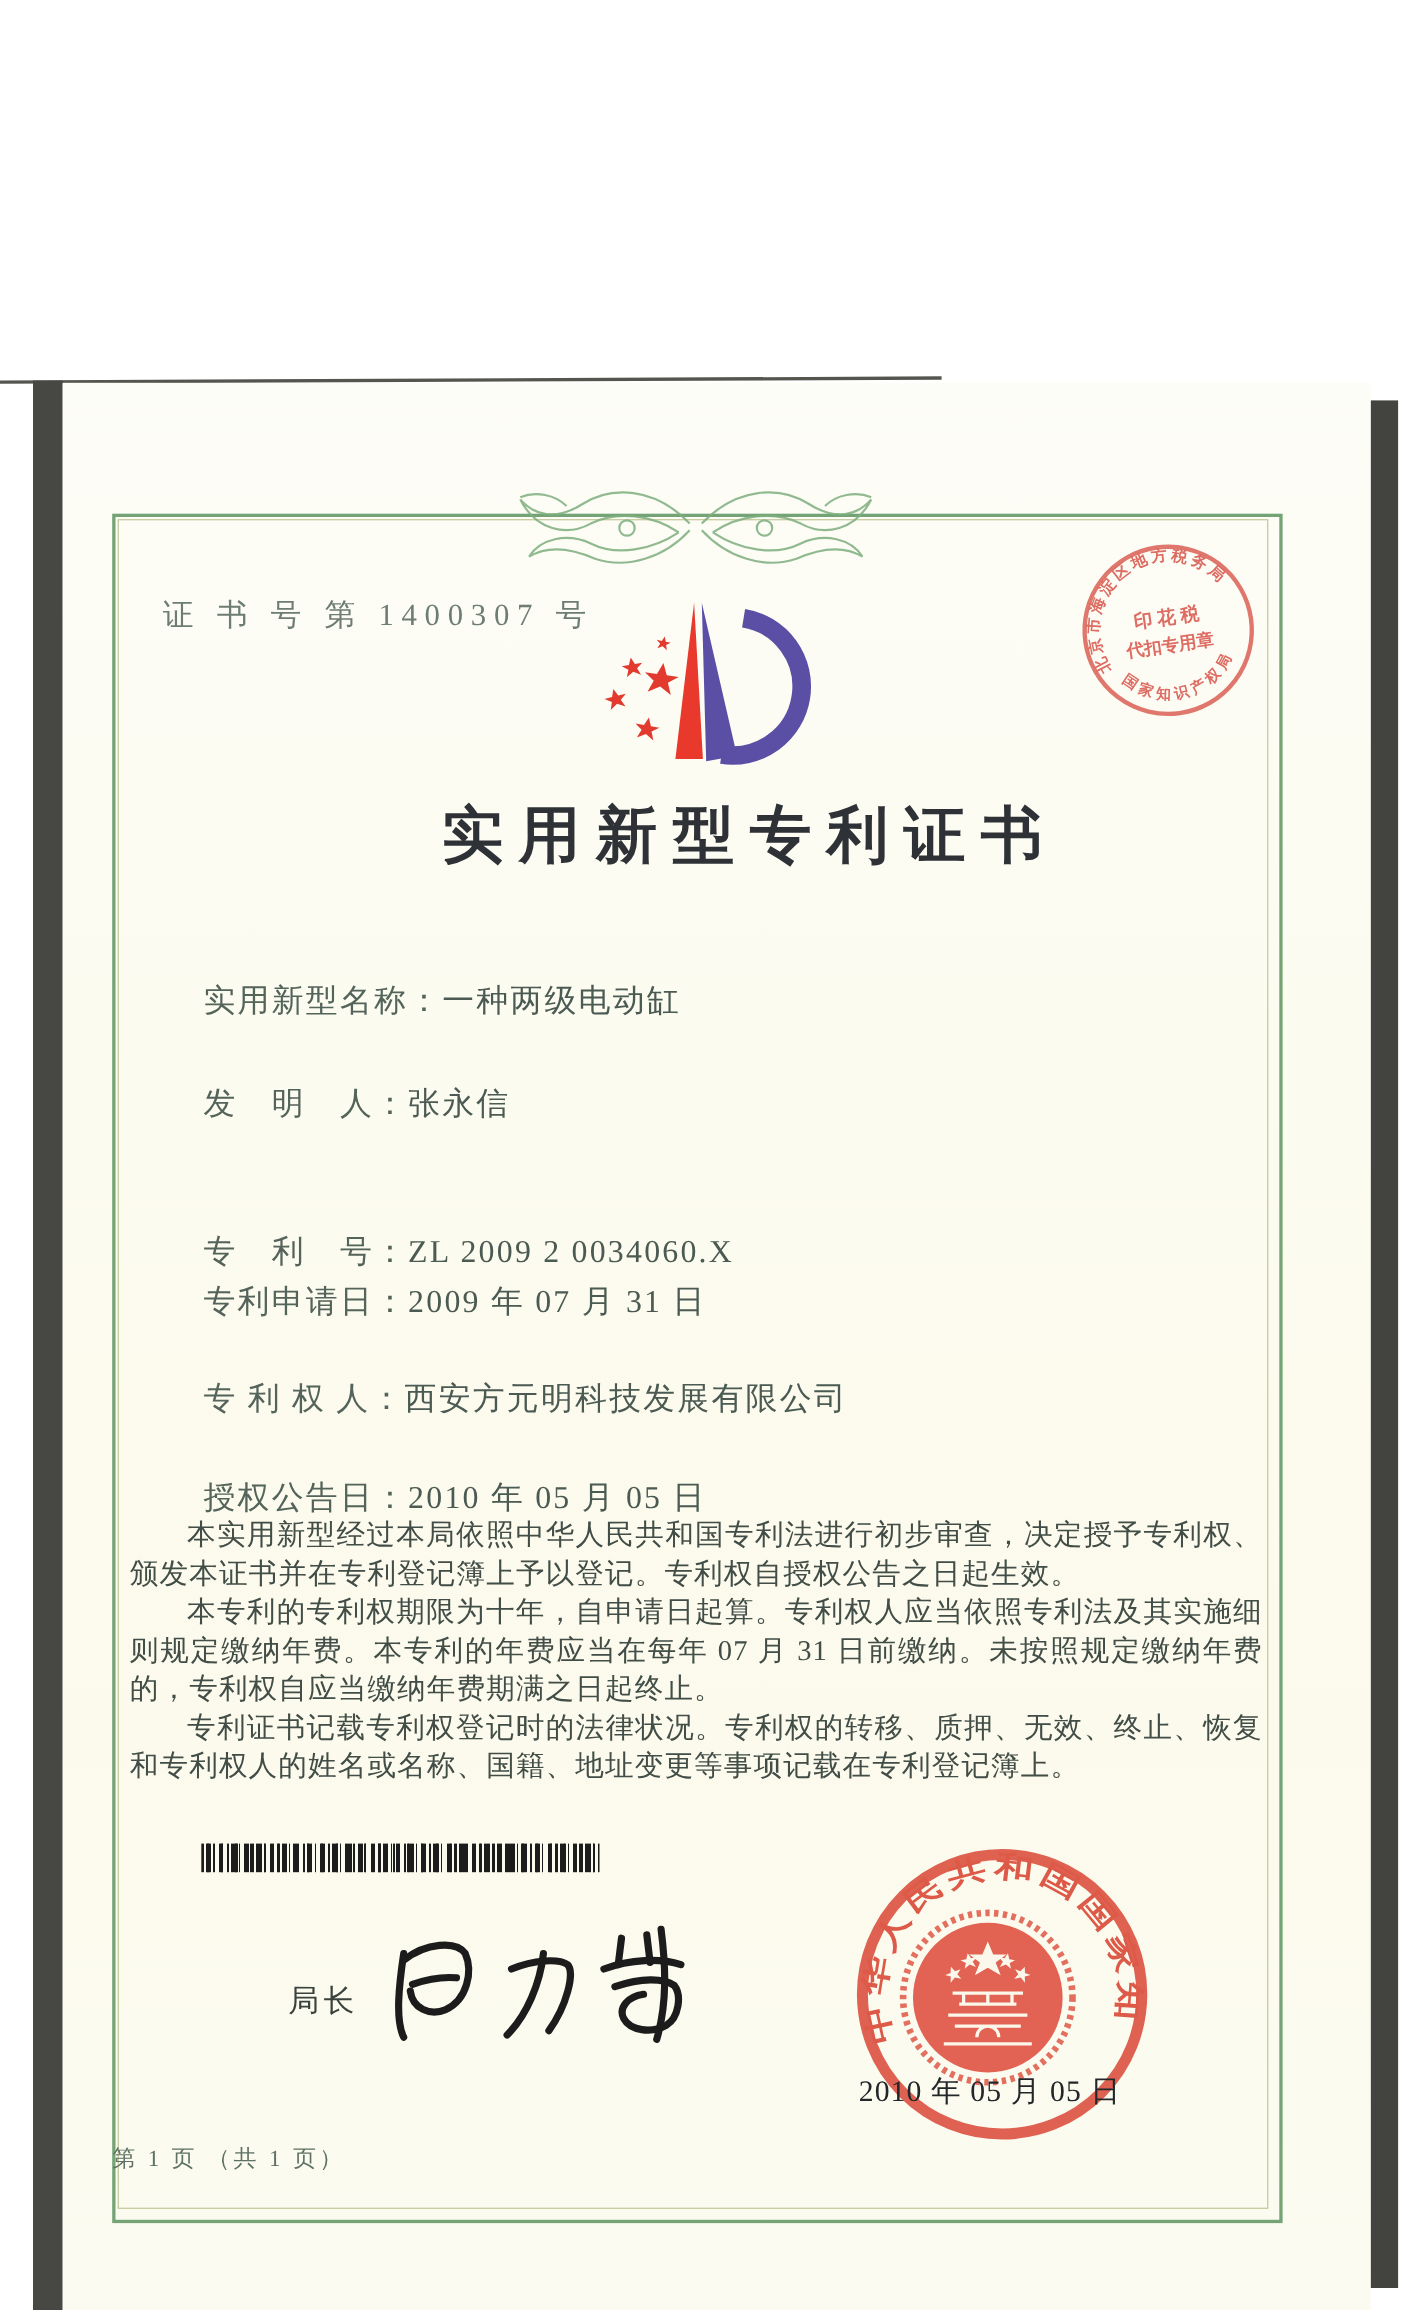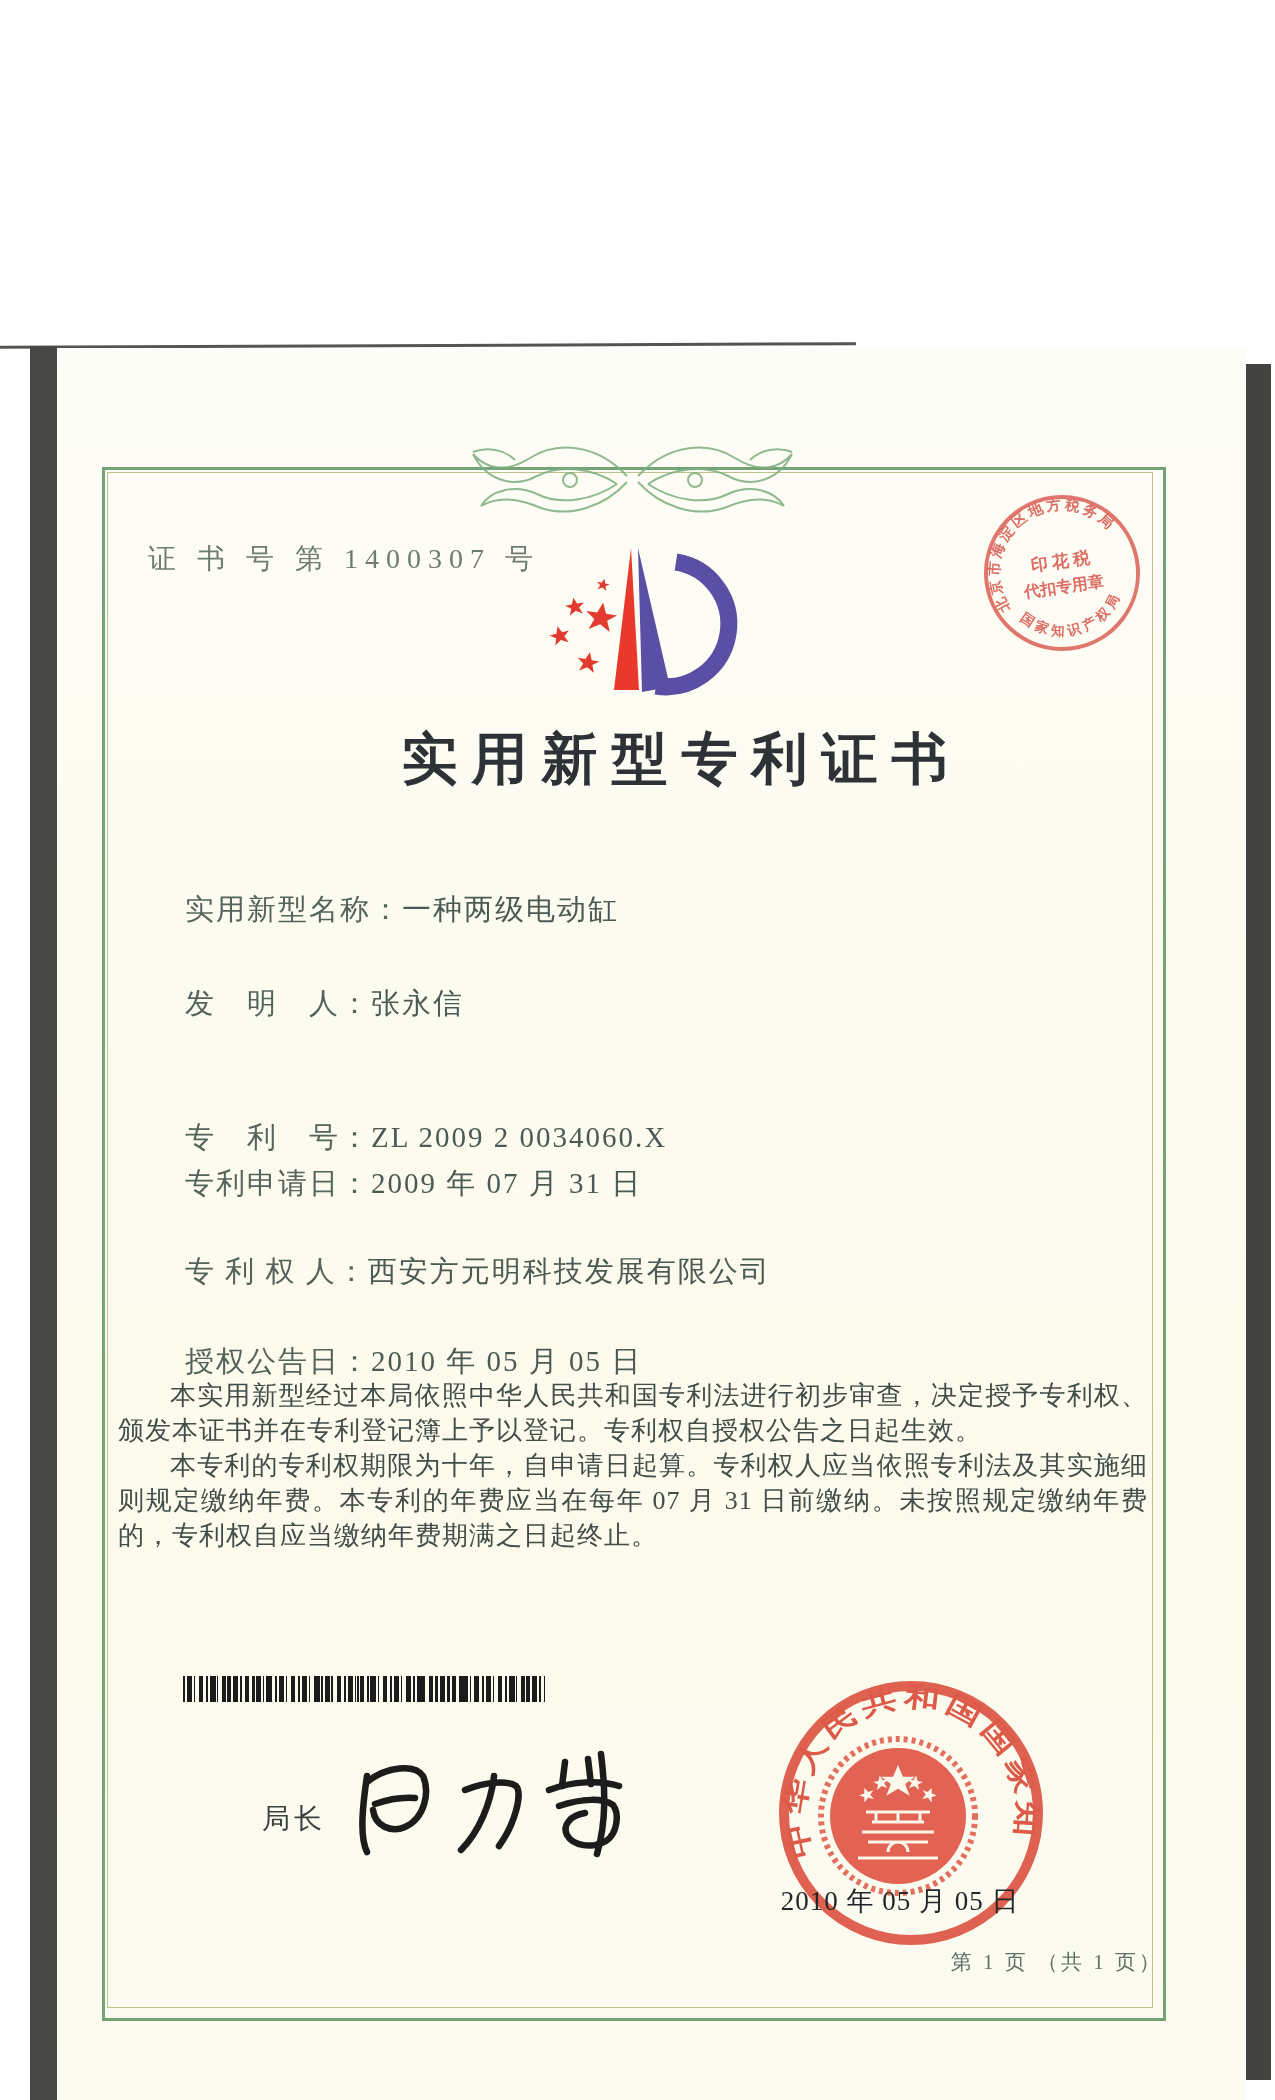--- a/index.html
+++ b/index.html
@@ -23,21 +23,21 @@
   .field-row .val{color:#4b5a52;}
   .f0{top:890px;} .f1{top:984px;} .f2{top:1074px;margin-top:44px;} .f3{top:1164px;} .f4{top:1252px;} .f5{top:1342px;}
   .body-text{left:118px;top:1378px;width:1030px;font-size:26px;line-height:35px;color:#414d46;text-align:justify;}
   .body-text p{margin:0;text-indent:2em;letter-spacing:1px;}
   .barcode{left:183px;top:1676px;width:362px;height:26px;
     background:
       repeating-linear-gradient(90deg,#1c1c1c 0 2px,transparent 2px 4px,#1c1c1c 4px 9px,transparent 9px 11px,#1c1c1c 11px 12px,transparent 12px 16px,#1c1c1c 16px 20px,transparent 20px 23px),
       repeating-linear-gradient(90deg,transparent 0 5px,#1c1c1c 5px 7px,transparent 7px 13px);
     background-color:#fbfaef;}
   .sig-label{left:262px;top:1800px;font-size:28px;color:#3a423d;letter-spacing:4px;font-family:"Liberation Sans","DejaVu Sans",sans-serif;text-align:right;}
-  .footer{left:102px;top:1948px;width:1061px;text-align:right;font-size:21px;color:#5e7164;letter-spacing:3px;}
+  .footer{left:102px;top:1948px;width:1061px;text-align:left;font-size:21px;color:#5e7164;letter-spacing:3px;}
   .seal-date{left:760px;top:1883px;width:280px;text-align:center;font-size:27px;color:#23272a;letter-spacing:1px;white-space:nowrap;}
   svg{display:block;}
 </style>
 </head>
 <body>
 
 <div class="abs scan-top-line"></div>
 <div class="abs edge-left"></div>
 <div class="abs edge-right"></div>
 
@@ -109,20 +109,21 @@
 <div class="abs field-row f4">
   <span>专 利 权 人：</span><span class="val">西安方元明科技发展有限公司</span>
 </div>
 <div class="abs field-row f5">
   <span>授权公告日：</span><span class="val">2010 年 05 月 05 日</span>
 </div>
 
 <div class="abs body-text">
   <p>本实用新型经过本局依照中华人民共和国专利法进行初步审查，决定授予专利权、颁发本证书并在专利登记簿上予以登记。专利权自授权公告之日起生效。</p>
   <p>本专利的专利权期限为十年，自申请日起算。专利权人应当依照专利法及其实施细则规定缴纳年费。本专利的年费应当在每年 07 月 31 日前缴纳。未按照规定缴纳年费的，专利权自应当缴纳年费期满之日起终止。</p>
+  <p>专利证书记载专利权登记时的法律状况。专利权的转移、质押、无效、终止、恢复和专利权人的姓名或名称、国籍、地址变更等事项记载在专利登记簿上。</p>
 </div>
 
 <div class="abs barcode"></div>
 
 <div class="abs sig-label">局长</div>
 <svg class="abs" style="left:345px;top:1748px;" width="290" height="130" viewBox="0 0 290 130">
   <g fill="none" stroke="#1c1c1c" stroke-width="6.5" stroke-linecap="round" stroke-linejoin="round">
     <path d="M22,28 C18,55 14,88 22,104"></path>
     <path d="M22,34 C42,18 70,16 78,28 C85,44 80,70 60,79 C46,85 30,78 28,62"></path>
     <path d="M30,56 C44,51 58,49 70,50"></path>

